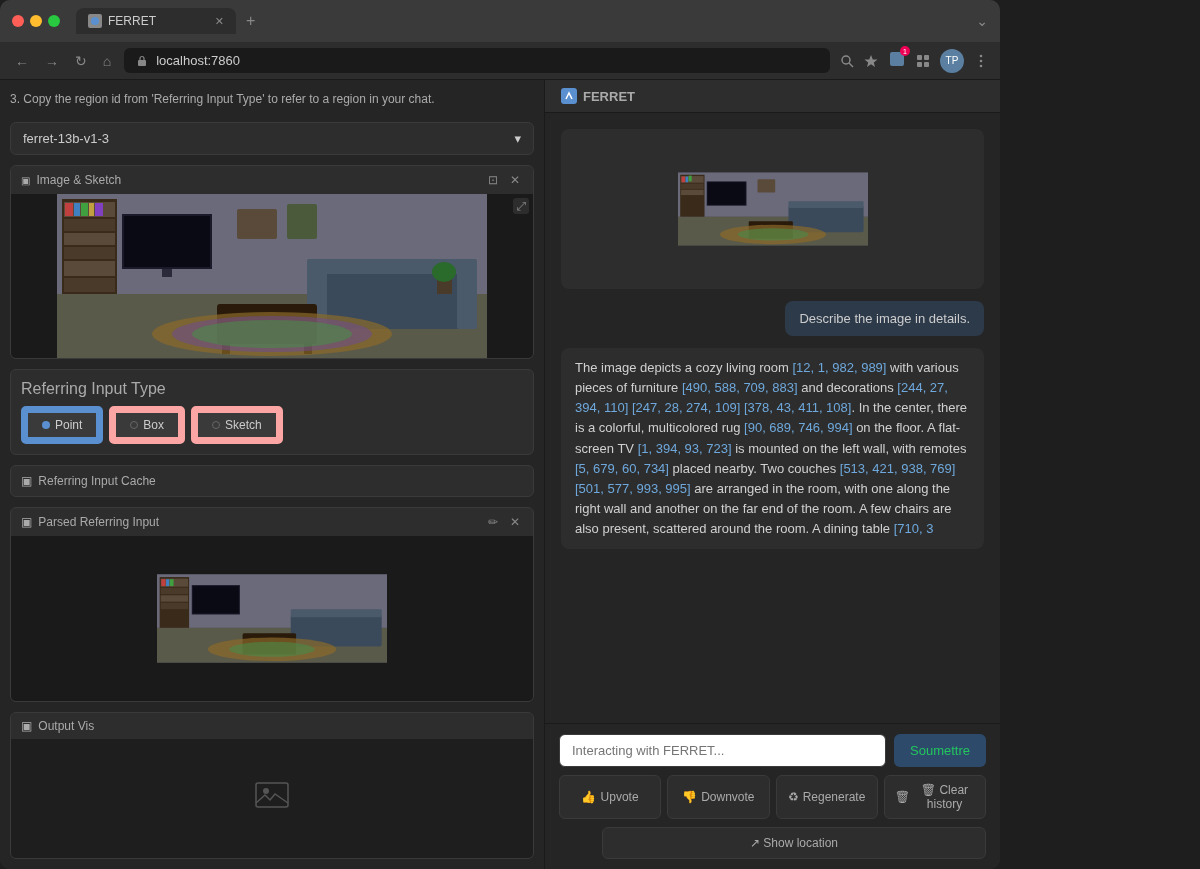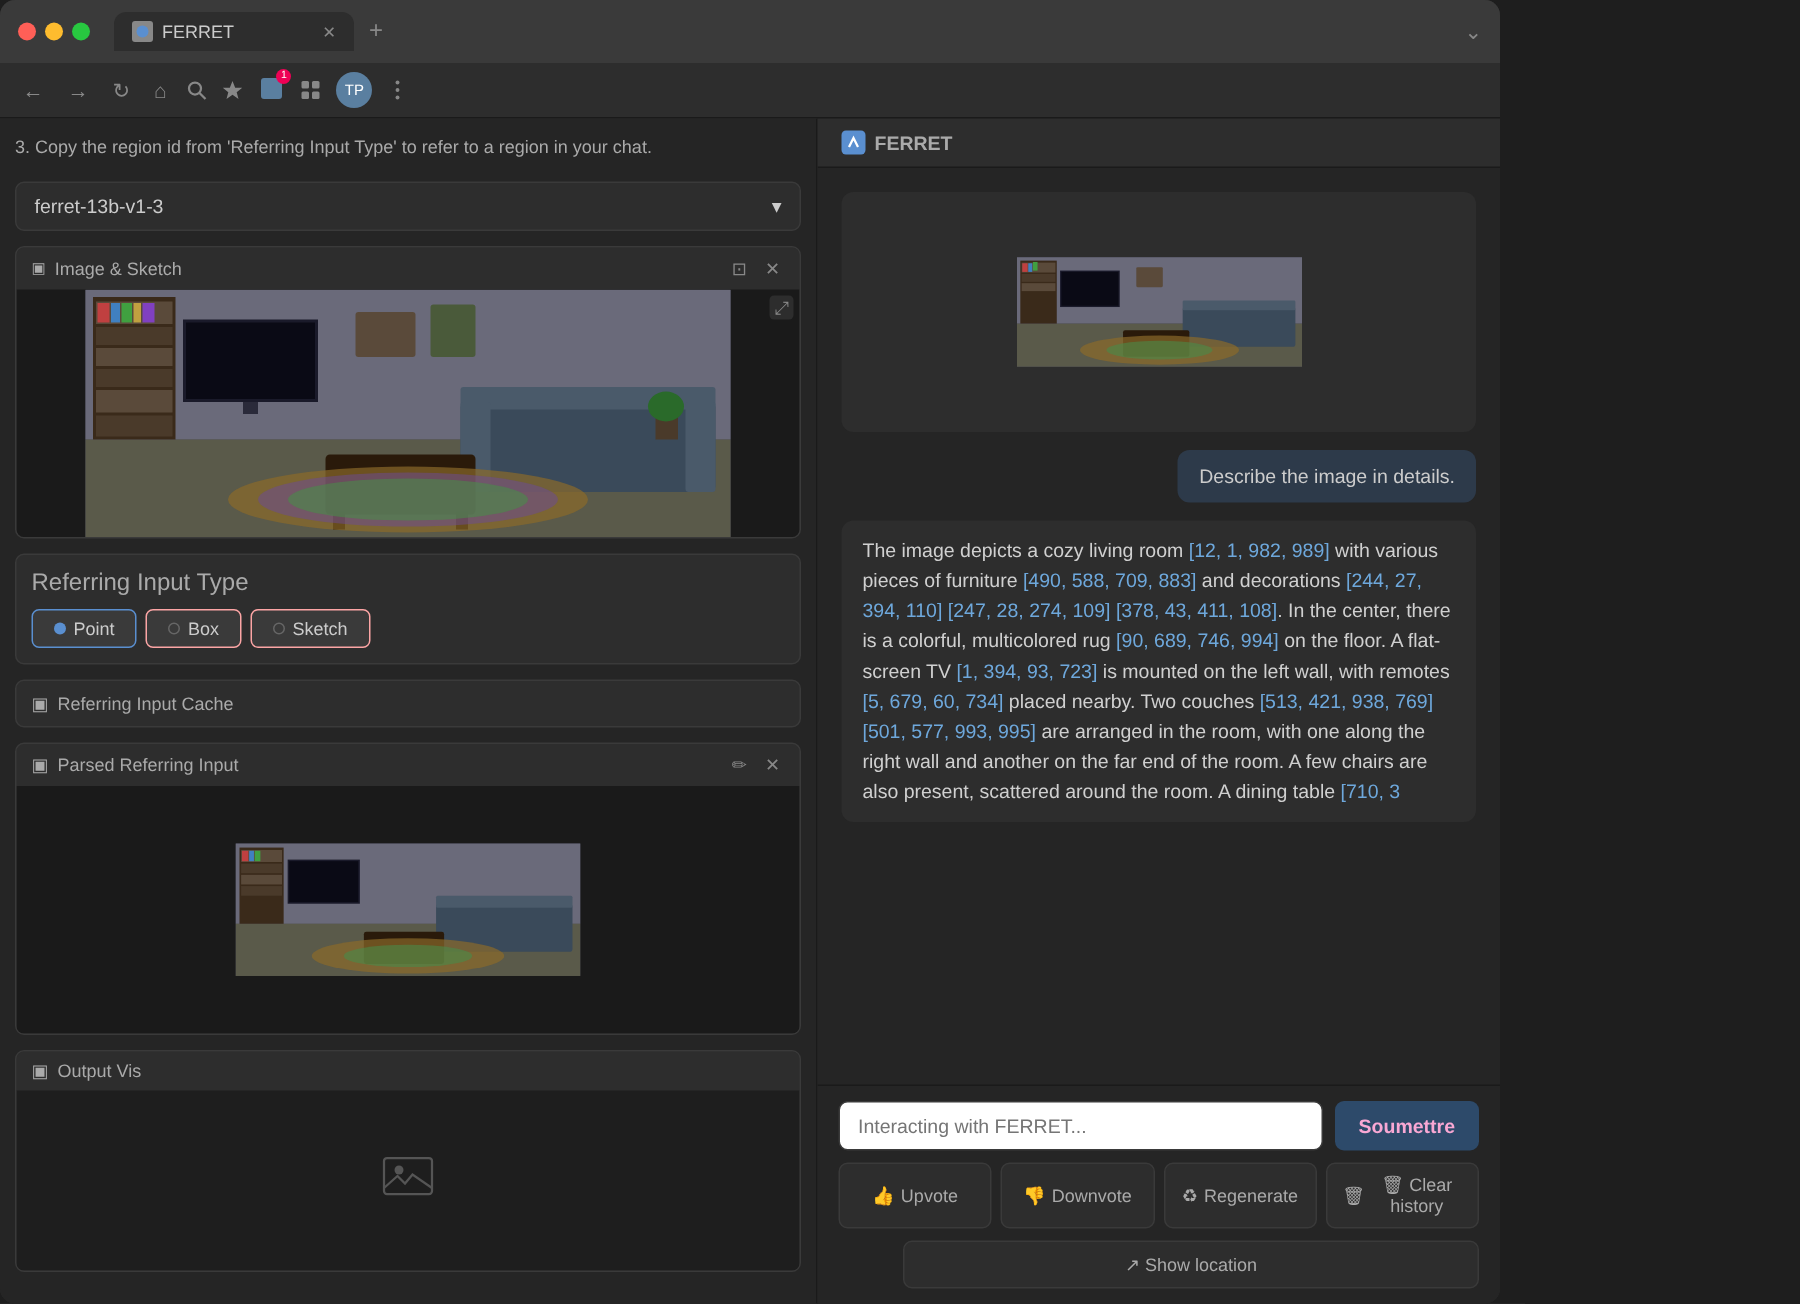--- a/index.html
+++ b/index.html
@@ -252,21 +252,21 @@
       display: flex;
       gap: 6px;
     }
 
     .rit-btn {
       display: flex;
       align-items: center;
       gap: 5px;
       padding: 5px 14px;
       border-radius: 5px;
-      border: 1px solid #fca5a5;
+      border: 7px solid #fca5a5;
       background: #3a3a3a;
       color: #ccc;
       font-size: 12px;
       cursor: pointer;
     }
 
     .rit-btn.active {
       background: #3a3a3a;
       border-color: #5a8fd0;
     }
@@ -444,27 +444,27 @@
       border: 1px solid #3a3a3a;
       border-radius: 6px;
       padding: 8px 12px;
       color: #888;
       font-size: 13px;
       outline: none;
     }
 
     .submit-btn {
       background: #2d4a6a;
-      color: #f9a8d4;
+      color: #22c55e;
       border: none;
       border-radius: 6px;
       padding: 8px 16px;
       cursor: pointer;
       font-size: 13px;
-      font-weight: 700;
+      font-weight: 400;
     }
 
     .action-buttons {
       display: flex;
       gap: 6px;
     }
 
     .action-btn {
       flex: 1;
       background: #2d2d2d;
@@ -521,20 +521,27 @@
       <span class="new-tab-btn">+</span>
     </div>
     <span class="tab-expand">⌄</span>
   </div>
 
   <div class="nav-bar">
     <span class="nav-btn">←</span>
     <span class="nav-btn">→</span>
     <span class="nav-btn">↻</span>
     <span class="nav-btn">⌂</span>
+    <div class="address-bar">
+      <svg width="12" height="12" viewBox="0 0 12 12">
+        <rect x="2" y="5" width="8" height="6" rx="1" fill="#888"></rect>
+        <path d="M4 5V3.5a2 2 0 014 0V5" stroke="#888" stroke-width="1.2" fill="none"></path>
+      </svg>
+      <span>localhost:7860</span>
+    </div>
     <div class="nav-icons-right">
       <svg width="14" height="14" viewBox="0 0 14 14">
         <circle cx="6" cy="6" r="4" stroke="#888" stroke-width="1.5" fill="none"></circle>
         <line x1="9" y1="9" x2="13" y2="13" stroke="#888" stroke-width="1.5"></line>
       </svg>
       <svg width="14" height="14" viewBox="0 0 14 14">
         <polygon points="7,1 8.8,5.5 13.5,5.5 9.8,8.5 11,13 7,10.2 3,13 4.2,8.5 0.5,5.5 5.2,5.5" fill="#888"></polygon>
       </svg>
       <div style="position:relative;">
         <svg width="18" height="18" viewBox="0 0 18 18">

